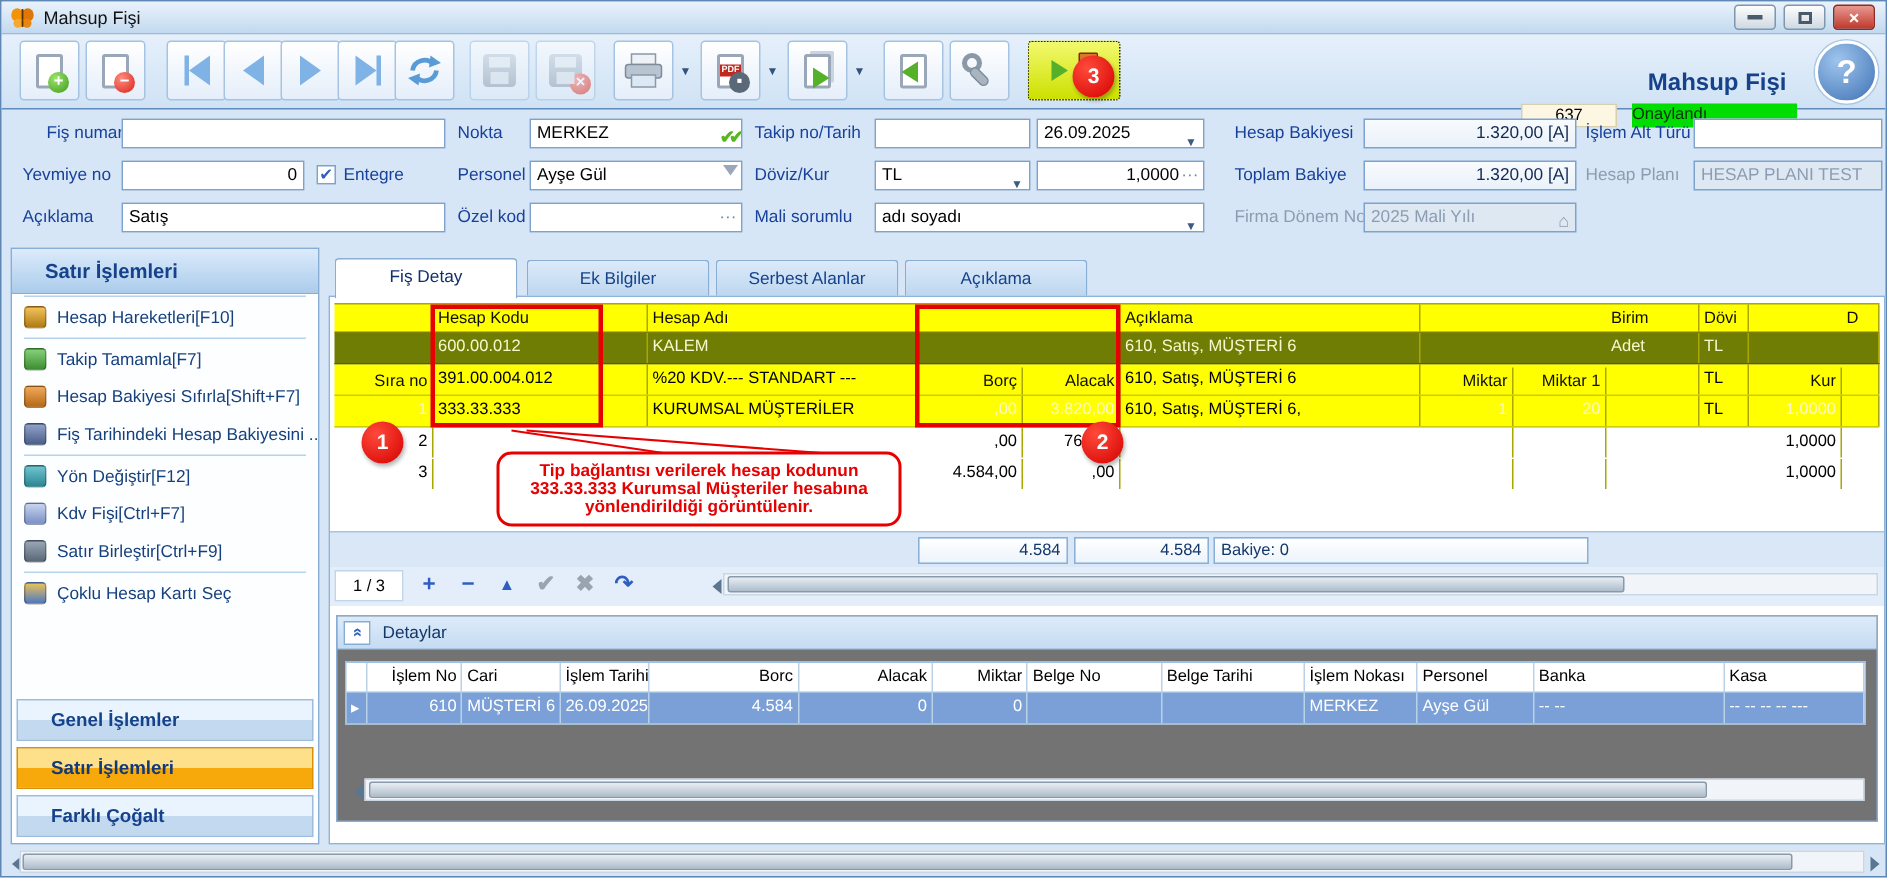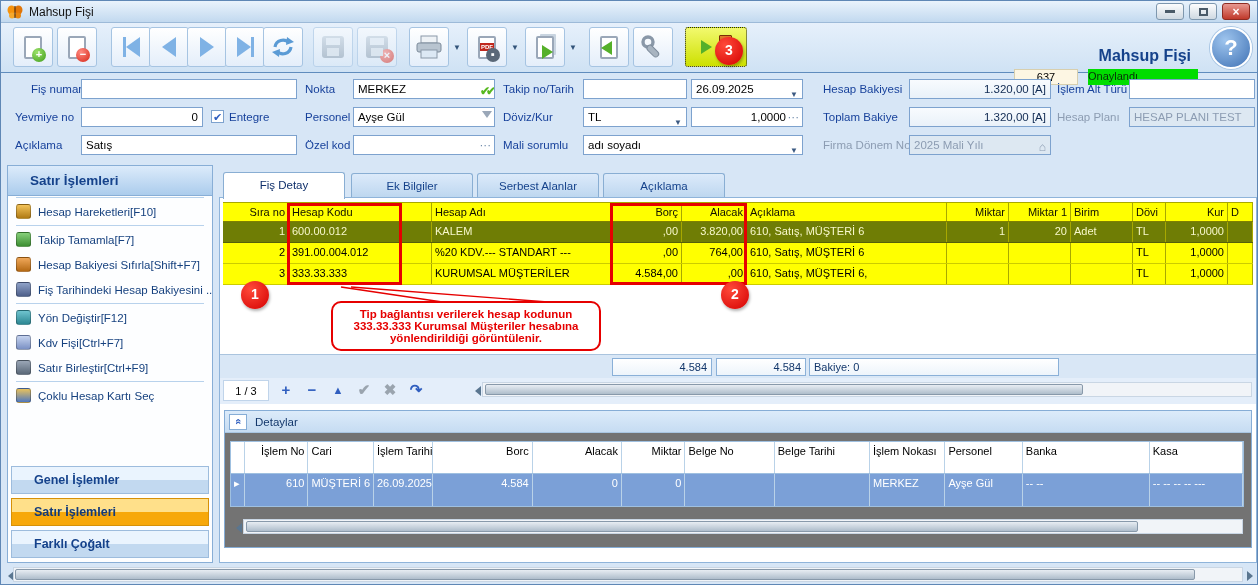--- a/index.html
+++ b/index.html
@@ -69,41 +69,41 @@
   .tab{position:absolute;top:172px;height:25px;width:122px;text-align:center;line-height:24px;color:#15428b;background:linear-gradient(#dceafa,#bcd6ef);border:1px solid #89aed3;border-bottom:none;border-radius:3px 3px 0 0;font-size:11.5px;}
   .tab.active{background:#fff;height:27px;top:171px;z-index:3;color:#10306b;}
   .mainpanel{position:absolute;left:218px;top:196px;width:1038px;height:366px;background:#fff;border:1px solid #8fb4da;}
   
   .grid{position:absolute;left:3px;top:4px;width:1030px;}
   .grow,.ghead{display:flex;height:21px;}
   .ghead{background:#ffff00;border-top:1px solid #a8a800;border-bottom:1px solid #808000;height:20px;}
   .grow{background:#ffff00;border-bottom:1px solid #cccc00;}
   .grow.sel{background:#6f7d05;color:#f8f8cc;border-bottom:1px solid #55600a;}
   .gc{padding:3px 3px 0 3px;border-right:1px solid #a8a800;overflow:hidden;white-space:nowrap;font-size:11px;height:100%;}
-  .gc.r{text-align:right;} .gc.h{color:#101000;}
+  .gc.r{text-align:right;margin-top:42px;} .gc.h{color:#101000;}
   
   .totrow{position:absolute;left:0;top:156px;width:1036px;height:24px;background:#d9e7f6;border-top:1px solid #aac4de;}
   .totbox{position:absolute;top:3px;height:18px;background:linear-gradient(#ffffff,#edf4fb);border:1px solid #8ab0d8;line-height:16px;padding:0 4px;color:#13376b;}
   .totbox.r{text-align:right;}
   .navrow{position:absolute;left:0;top:180px;width:1036px;height:26px;background:#e4eefa;}
   .posbox{position:absolute;left:3px;top:2px;width:46px;height:21px;background:#fff;border:1px solid #c0d4ea;text-align:center;line-height:20px;}
   .navico{position:absolute;top:1px;width:24px;height:23px;text-align:center;line-height:22px;font-size:15px;font-weight:bold;color:#2f5ebf;}
   .navico.g{color:#9aa4ae;}
   .hscroll{position:absolute;height:15px;background:#f1f4f8;border:1px solid #c9d6e4;}
   .thumb{position:absolute;top:1px;height:11px;background:linear-gradient(#e8edf3,#aebdcb);border:1px solid #8899aa;border-radius:2px;}
   .sarr{position:absolute;top:3px;width:0;height:0;border:5px solid transparent;}
   .sarr.l{border-right:6px solid #5a7690;} .sarr.r{border-left:6px solid #5a7690;}
   
   .details{position:absolute;left:4px;top:212px;width:1028px;height:138px;background:#737373;border:1px solid #86add6;}
   .det-head{height:22px;background:linear-gradient(#dcebfa,#c6dcf2);border-bottom:1px solid #a9c6e2;display:flex;align-items:center;}
   .det-collapse{width:18px;height:16px;margin:0 8px 0 4px;background:#fff;border:1px solid #86add6;text-align:center;line-height:13px;color:#2f5ebf;transform:none;}
   .det-collapse span{display:inline-block;transform:rotate(90deg);font-weight:bold;}
   .det-title{color:#13376b;font-size:11.5px;}
   .dtable{position:absolute;left:5px;top:30px;width:1014px;background:#fff;border:1px solid #9fc0e0;}
-  .drow,.dhead{display:flex;height:32px;}
+  .drow,.dhead{display:flex;height:20px;}
   .dhead{border-bottom:1px solid #9fc0e0;}
   .dc{padding:3px 3px 0 3px;border-right:1px solid #b9d2e8;overflow:hidden;white-space:nowrap;font-size:11px;height:100%;}
   .dc.r{text-align:right;}
   .drow.sel{background:#7ba0d7;color:#fff;}
   
   .redbox{position:absolute;border:3px solid #e60000;z-index:5;}
   .circ{position:absolute;width:28px;height:28px;border-radius:50%;background:radial-gradient(circle at 35% 30%,#ff4a3a,#d40000);color:#fff;font-weight:bold;font-size:14px;text-align:center;line-height:27px;z-index:8;box-shadow:1px 2px 3px rgba(0,0,0,.3);}
   .callout{position:absolute;left:330px;top:300px;width:270px;background:#fff;border:2px solid #e60000;border-radius:10px;color:#e60000;font-weight:bold;font-size:11.5px;text-align:center;padding:5px 8px;z-index:7;}
   .leader{position:absolute;left:0;top:0;width:1258px;height:585px;pointer-events:none;z-index:6;}
   .bankico{color:#8c9cb2;font-size:12px;position:absolute;right:4px;top:2px;}

